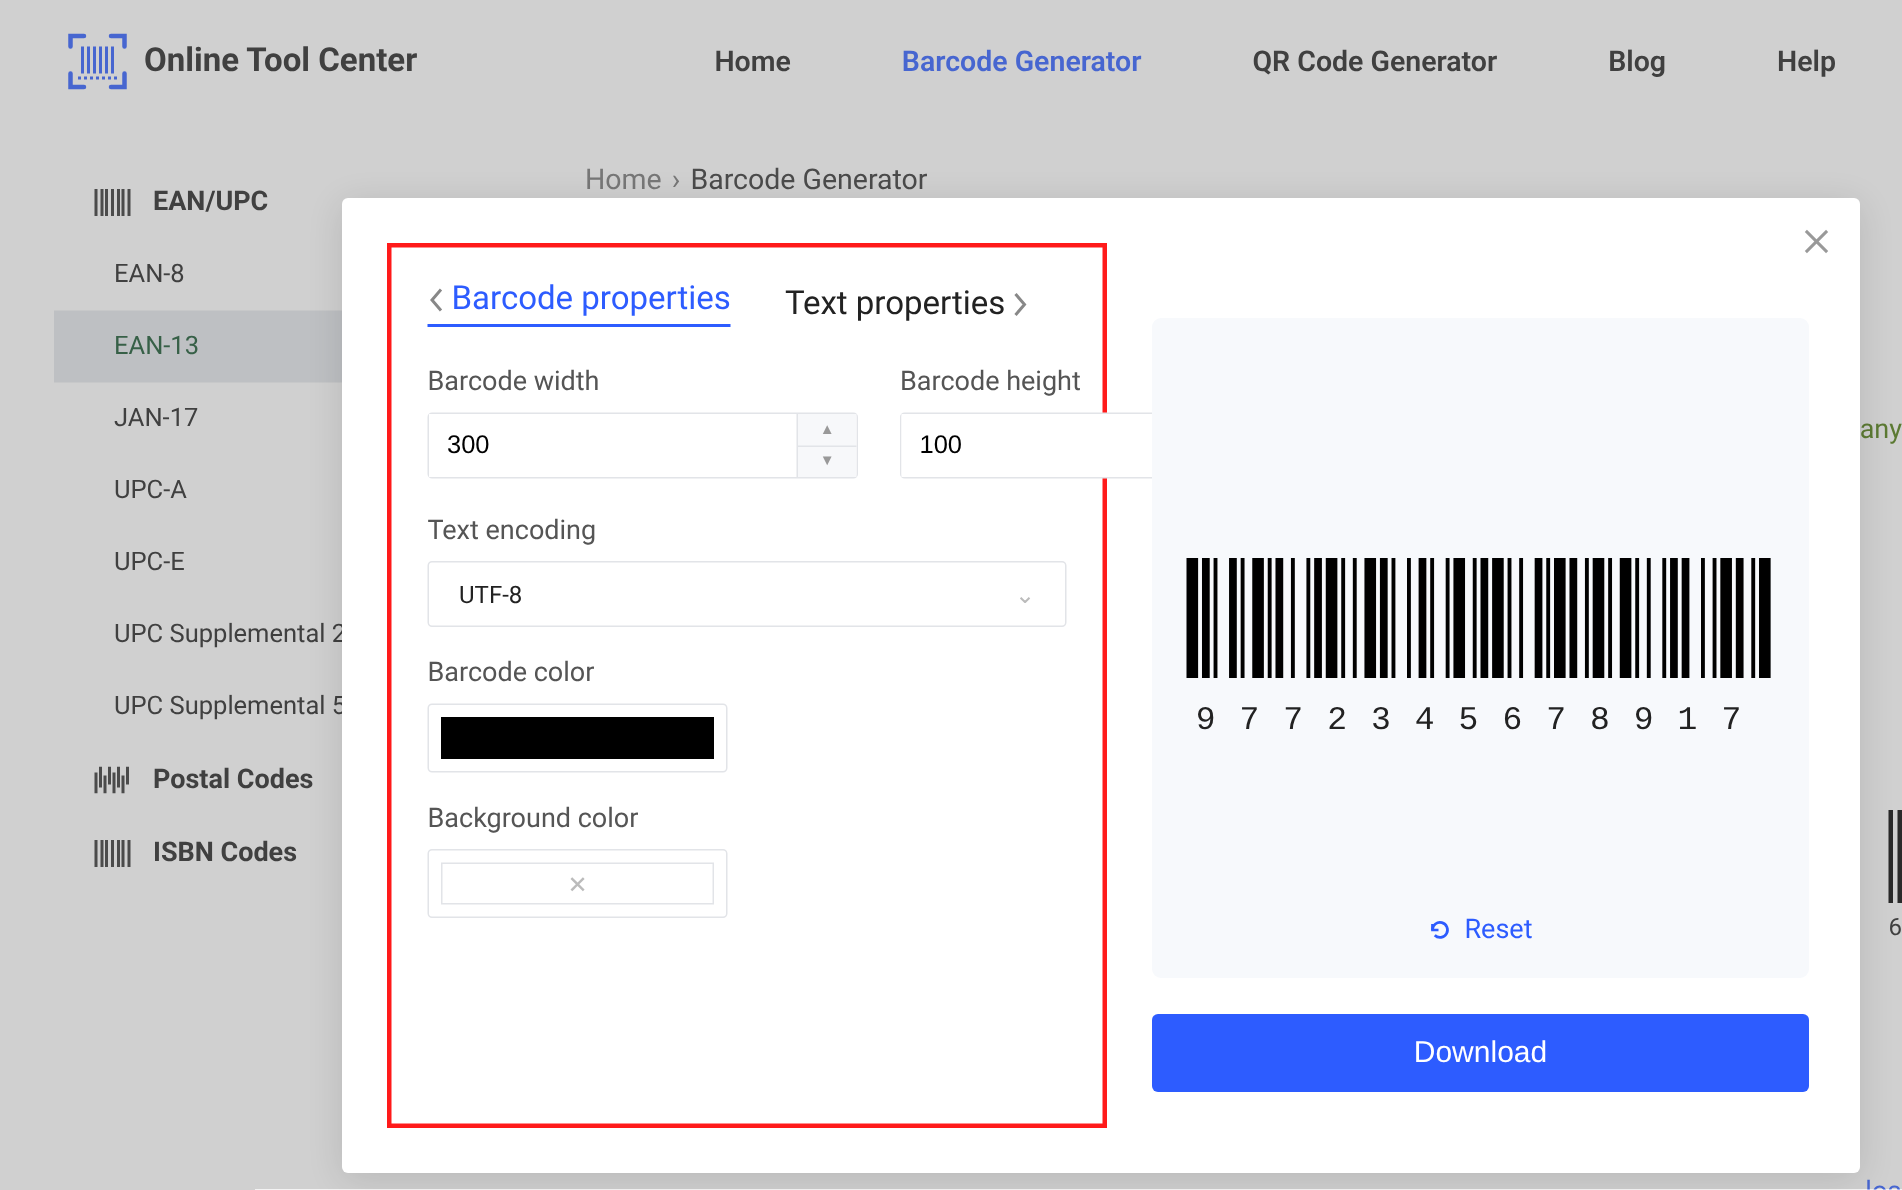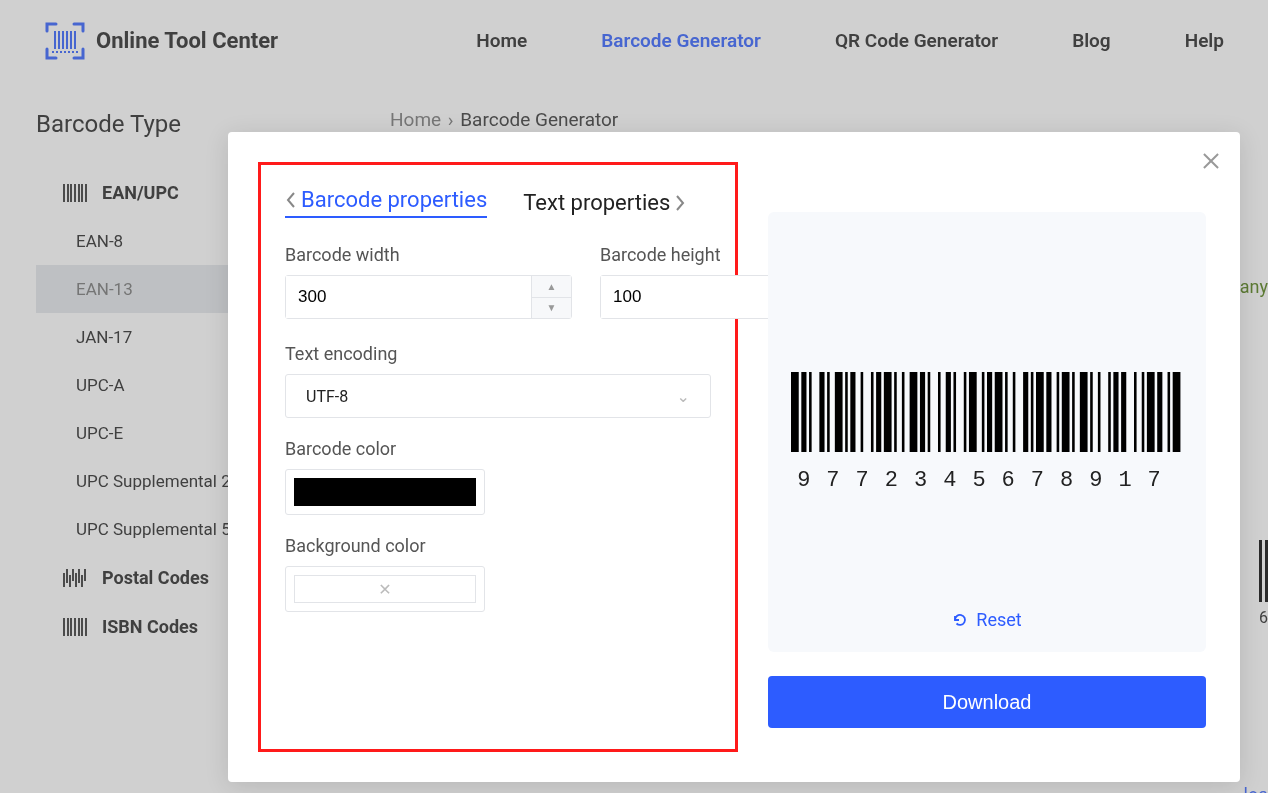--- a/index.html
+++ b/index.html
@@ -70,21 +70,21 @@
     padding: 14px 0 14px 26px;
   }
   .cat svg { flex:0 0 auto; }
   .sub {
     font-size: 17px;
     padding: 14px 0 14px 40px;
     cursor:pointer;
   }
   .sub.active {
     background: #e3e7eb;
-    color: #737373;
+    color: #14532d;
   }
   .main {
     flex: 1;
     padding: 28px 0 0 20px;
     position: relative;
   }
   .crumbs {
     font-size: 19px;
     color: #777;
     display:flex;
@@ -306,21 +306,20 @@
     <span class="nav-item">Home</span>
     <span class="nav-item active">Barcode Generator</span>
     <span class="nav-item">QR Code Generator</span>
     <span class="nav-item">Blog</span>
     <span class="nav-item">Help</span>
   </div>
 </div>
 
 <div class="page">
   <div class="sidebar">
-    <div class="sidebar-title">Barcode Type</div>
 
     <div class="cat">
       <svg width="26" height="18" viewBox="0 0 26 18">
         <g stroke="#333" stroke-width="2">
             <line x1="2" y1="0" x2="2" y2="18"></line>
             <line x1="6" y1="0" x2="6" y2="18"></line>
             <line x1="9" y1="0" x2="9" y2="18"></line>
             <line x1="13" y1="0" x2="13" y2="18"></line>
             <line x1="17" y1="0" x2="17" y2="18"></line>
             <line x1="20" y1="0" x2="20" y2="18"></line>

